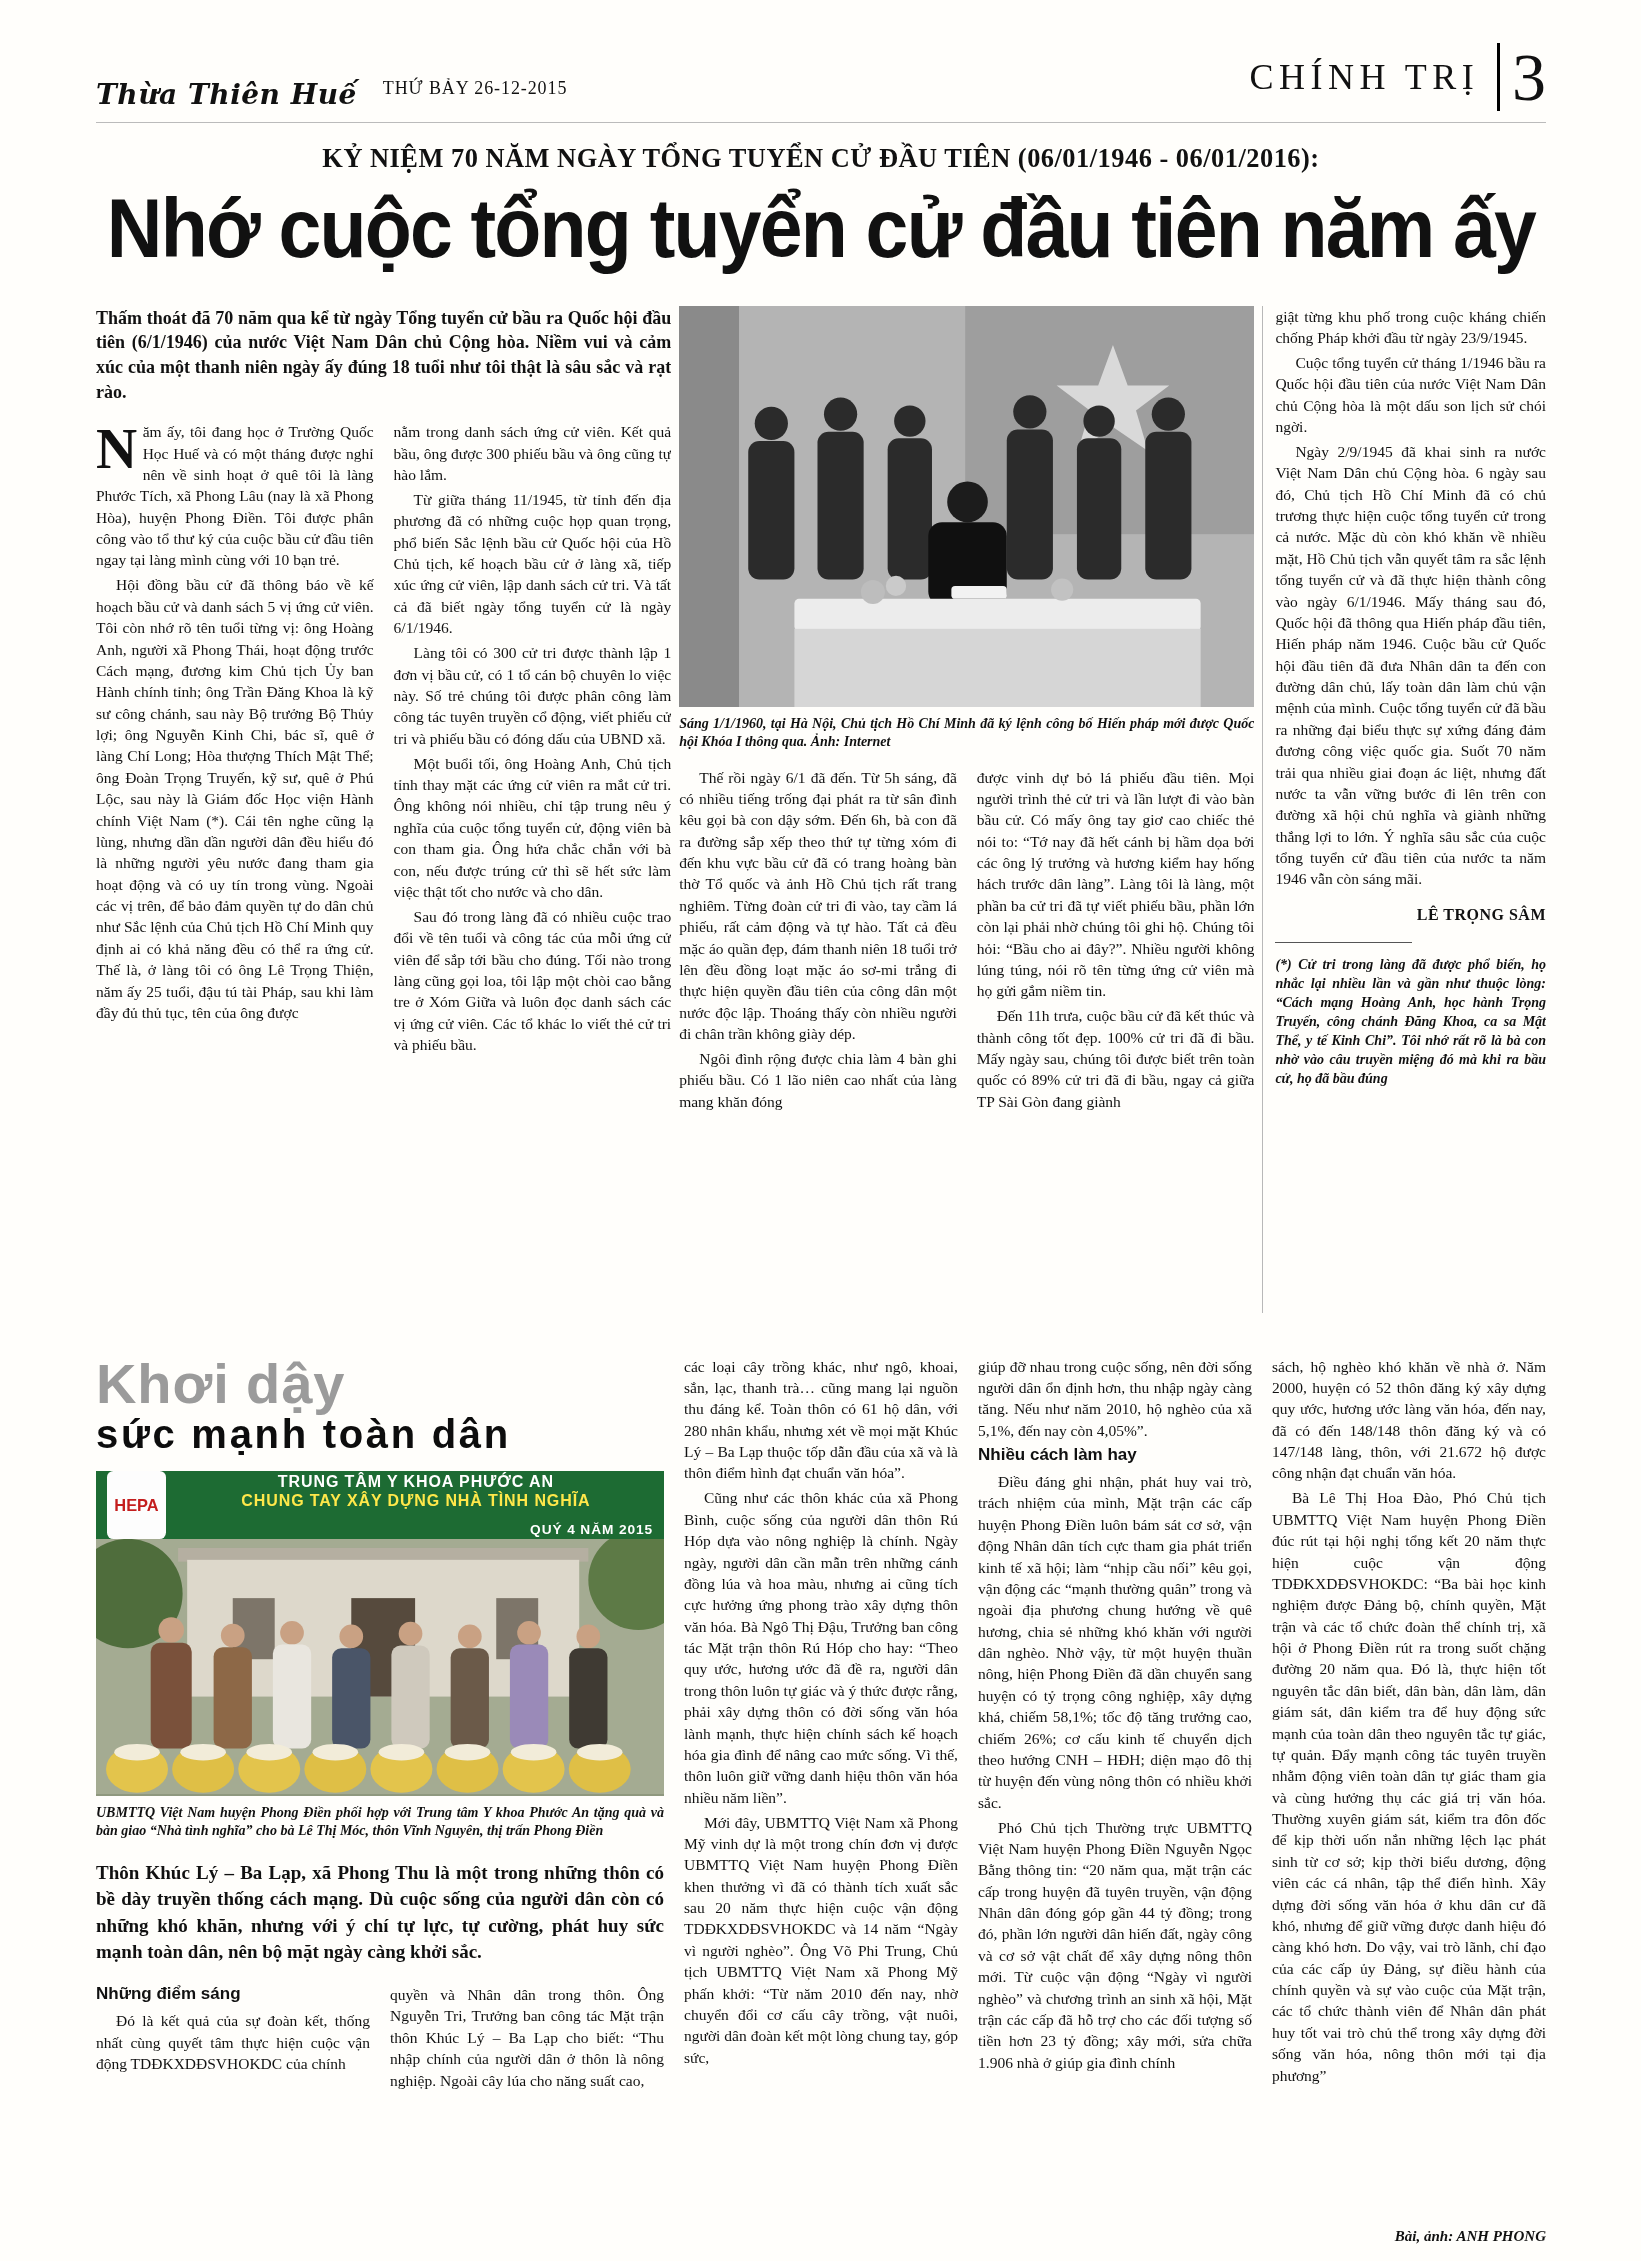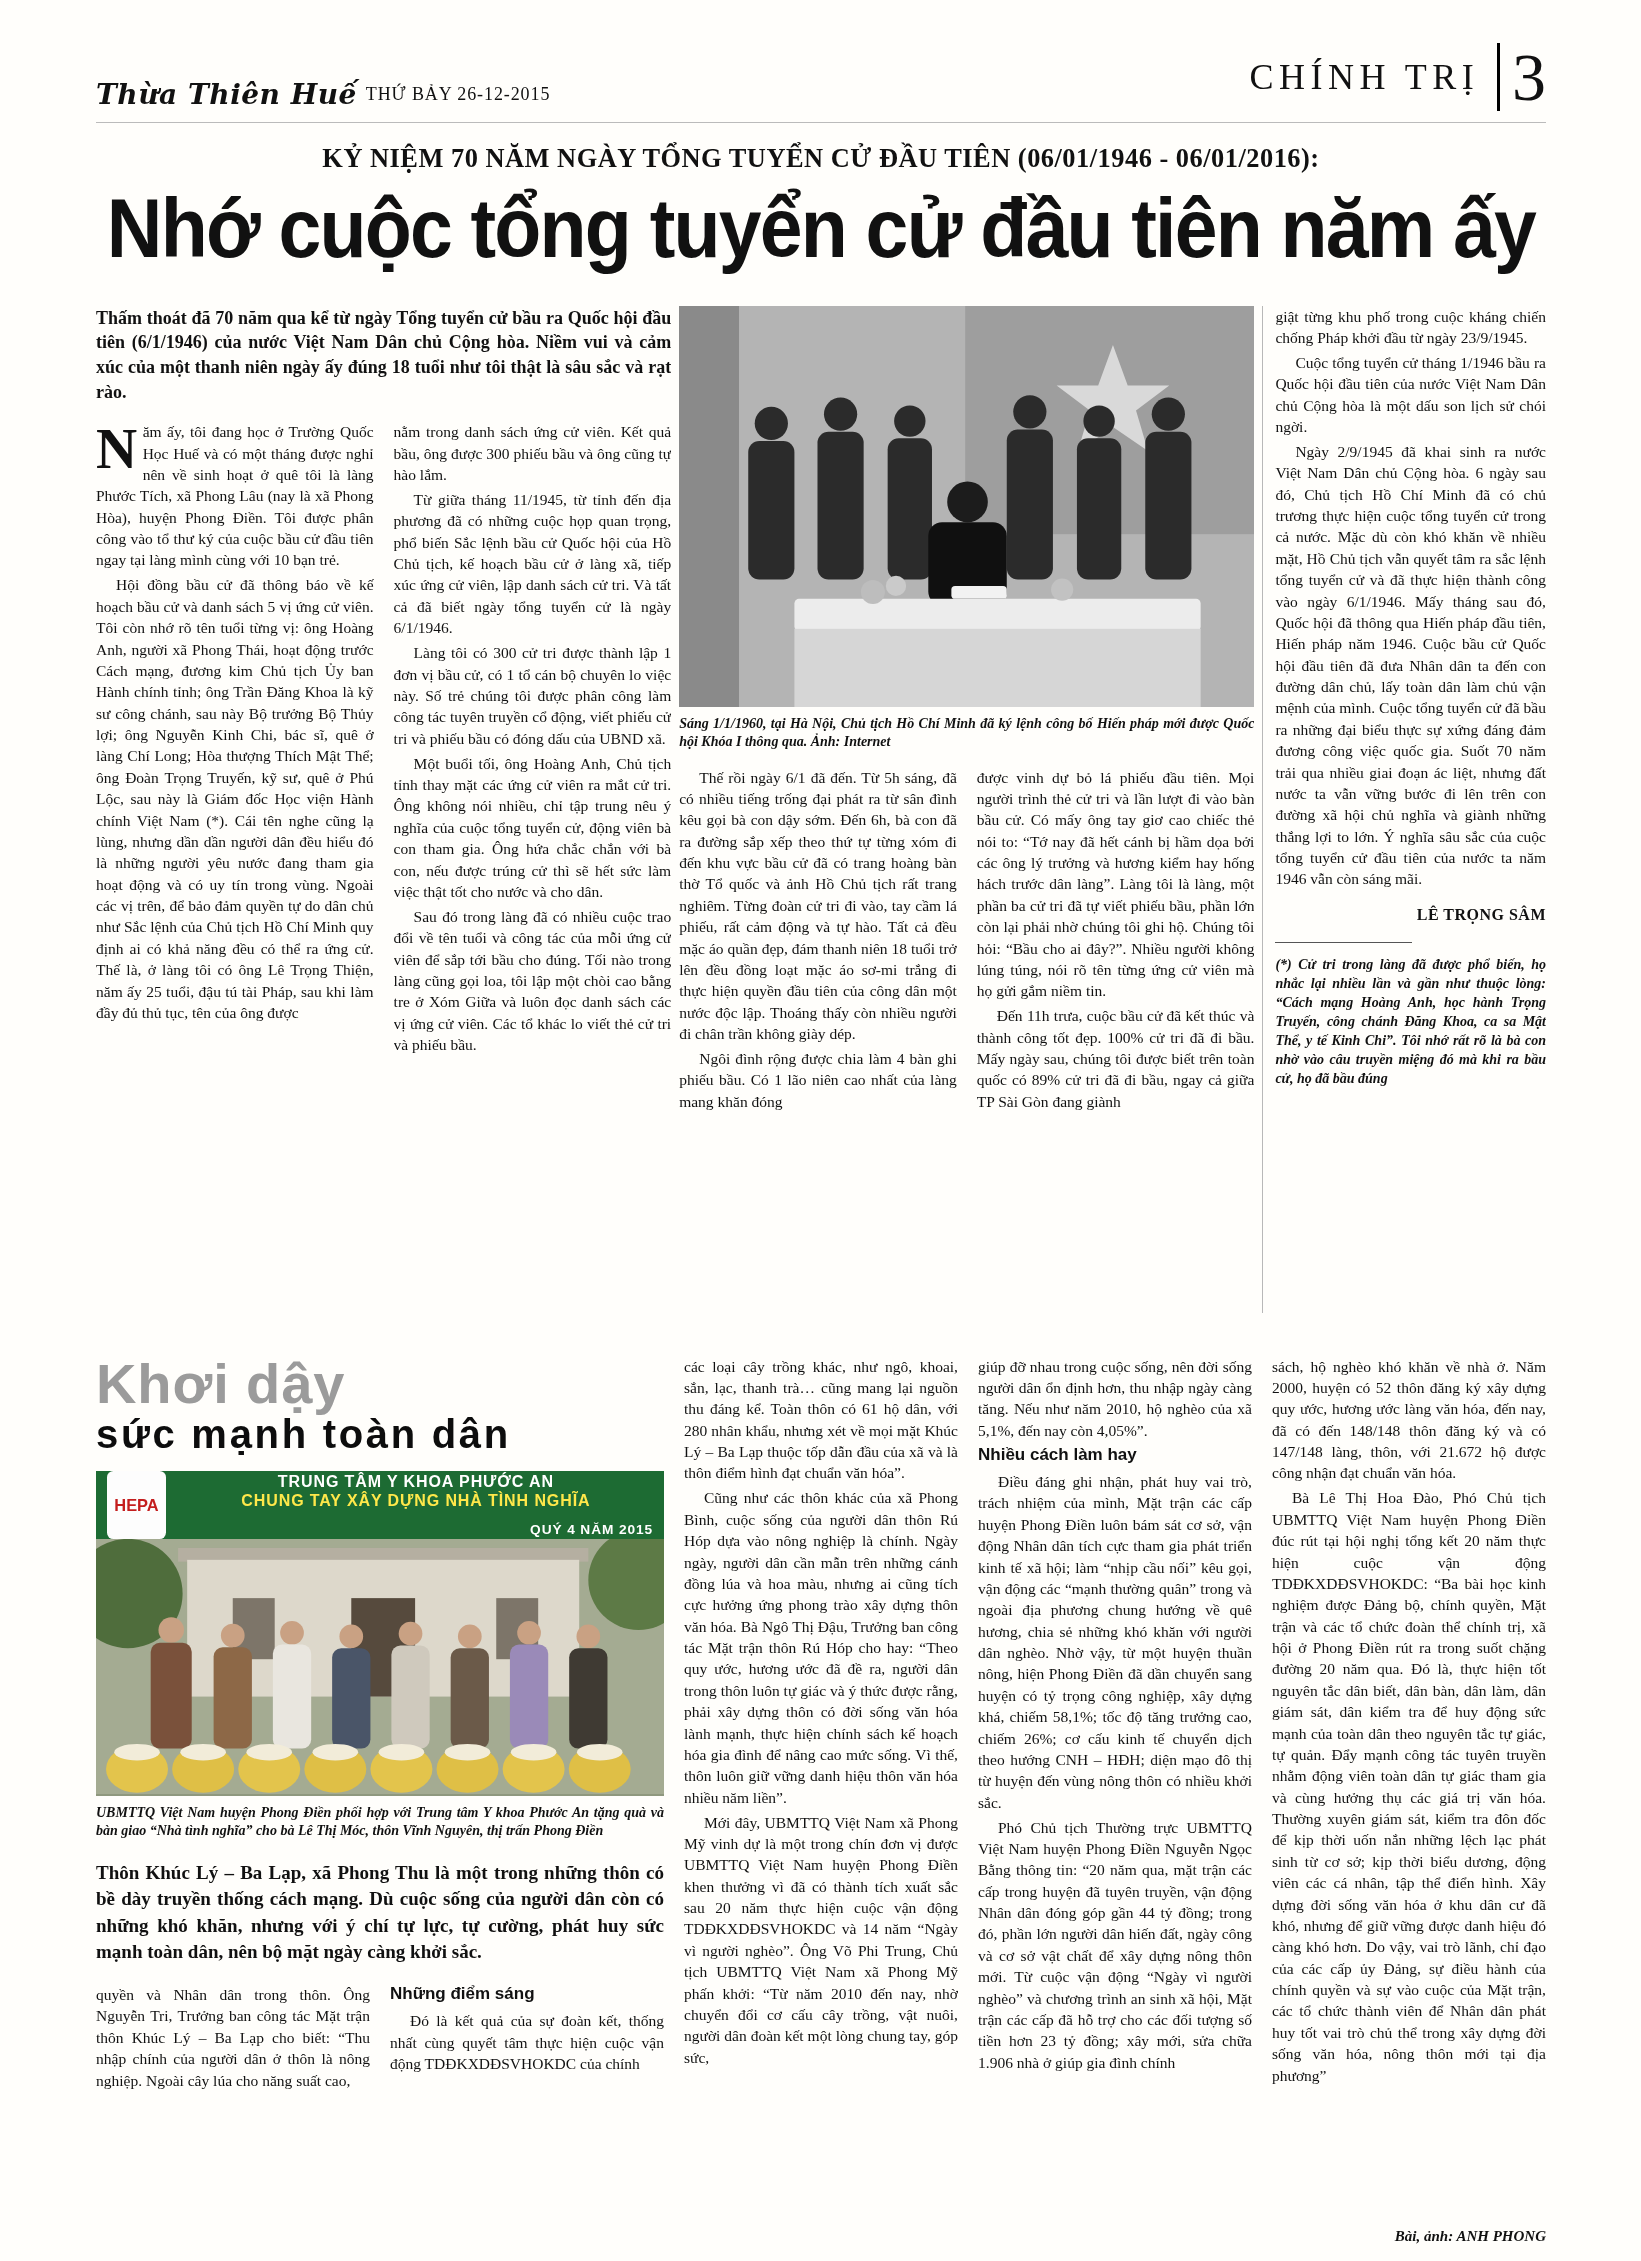--- a/index.html
+++ b/index.html
@@ -16,21 +16,21 @@
   }
 
   
   .header{
     display:flex;
     justify-content:space-between;
     align-items:flex-end;
     border-bottom:0.5px solid #bbb;
     padding-bottom:11px;
   }
-  .header-left{display:flex;align-items:center;gap:9px;}
+  .header-left{display:flex;align-items:flex-start;gap:26px;}
   .masthead-script{
     font-family:"DejaVu Serif", serif;
     font-style:italic;
     font-weight:bold;
     font-size:28px;
     letter-spacing:0.5px;
   }
   .header-date{
     font-size:18px;
     letter-spacing:0.9px;
@@ -393,28 +393,28 @@
               <ellipse cx="1105" cy="468" rx="50" ry="18" fill="#f2ecd9"></ellipse>
           </g>
         </svg>
       </div>
 
       <p class="photo-caption">UBMTTQ Việt Nam huyện Phong Điền phối hợp với Trung tâm Y khoa Phước An tặng quà và bàn giao “Nhà tình nghĩa” cho bà Lê Thị Móc, thôn Vĩnh Nguyên, thị trấn Phong Điền</p>
       <p class="intro">Thôn Khúc Lý – Ba Lạp, xã Phong Thu là một trong những thôn có bề dày truyền thống cách mạng. Dù cuộc sống của người dân còn có những khó khăn, nhưng với ý chí tự lực, tự cường, phát huy sức mạnh toàn dân, nên bộ mặt ngày càng khởi sắc.</p>
 
       <div class="twocol">
         <div class="col">
-          <div class="cont">
-              <p class="body-para">quyền và Nhân dân trong thôn. Ông Nguyễn Tri, Trưởng ban công tác Mặt trận thôn Khúc Lý – Ba Lạp cho biết: “Thu nhập chính của người dân ở thôn là nông nghiệp. Ngoài cây lúa cho năng suất cao,</p>
-            </div>
-        </div>
-        <div class="col">
           <div class="subhead">Những điểm sáng</div>
           <div>
               <p class="body-para">Đó là kết quả của sự đoàn kết, thống nhất cùng quyết tâm thực hiện cuộc vận động TDĐKXDĐSVHOKDC của chính</p>
+            </div>
+        </div>
+        <div class="col">
+          <div class="cont">
+              <p class="body-para">quyền và Nhân dân trong thôn. Ông Nguyễn Tri, Trưởng ban công tác Mặt trận thôn Khúc Lý – Ba Lạp cho biết: “Thu nhập chính của người dân ở thôn là nông nghiệp. Ngoài cây lúa cho năng suất cao,</p>
             </div>
         </div>
       </div>
     </div>
 
     <div class="a2-col">
       <div class="cont">
           <p class="body-para">các loại cây trồng khác, như ngô, khoai, sắn, lạc, thanh trà… cũng mang lại nguồn thu đáng kể. Toàn thôn có 61 hộ dân, với 280 nhân khẩu, nhưng xét về mọi mặt Khúc Lý – Ba Lạp thuộc tốp dẫn đầu của xã và là thôn điểm hình đạt chuẩn văn hóa”.</p>
           <p class="body-para">Cũng như các thôn khác của xã Phong Bình, cuộc sống của người dân thôn Rú Hóp dựa vào nông nghiệp là chính. Ngày ngày, người dân cần mẫn trên những cánh đồng lúa và hoa màu, nhưng ai cũng tích cực hưởng ứng phong trào xây dựng thôn văn hóa. Bà Ngô Thị Đậu, Trưởng ban công tác Mặt trận thôn Rú Hóp cho hay: “Theo quy ước, hương ước đã đề ra, người dân trong thôn luôn tự giác và ý thức được rằng, phải xây dựng thôn có đời sống văn hóa lành mạnh, thực hiện chính sách kế hoạch hóa gia đình để nâng cao mức sống. Vì thế, thôn luôn giữ vững danh hiệu thôn văn hóa nhiều năm liền”.</p>
           <p class="body-para">Mới đây, UBMTTQ Việt Nam xã Phong Mỹ vinh dự là một trong chín đơn vị được UBMTTQ Việt Nam huyện Phong Điền khen thưởng vì đã có thành tích xuất sắc sau 20 năm thực hiện cuộc vận động TDĐKXDĐSVHOKDC và 14 năm “Ngày vì người nghèo”. Ông Võ Phi Trung, Chủ tịch UBMTTQ Việt Nam xã Phong Mỹ phấn khởi: “Từ năm 2010 đến nay, nhờ chuyển đổi cơ cấu cây trồng, vật nuôi, người dân đoàn kết một lòng chung tay, góp sức,</p>

